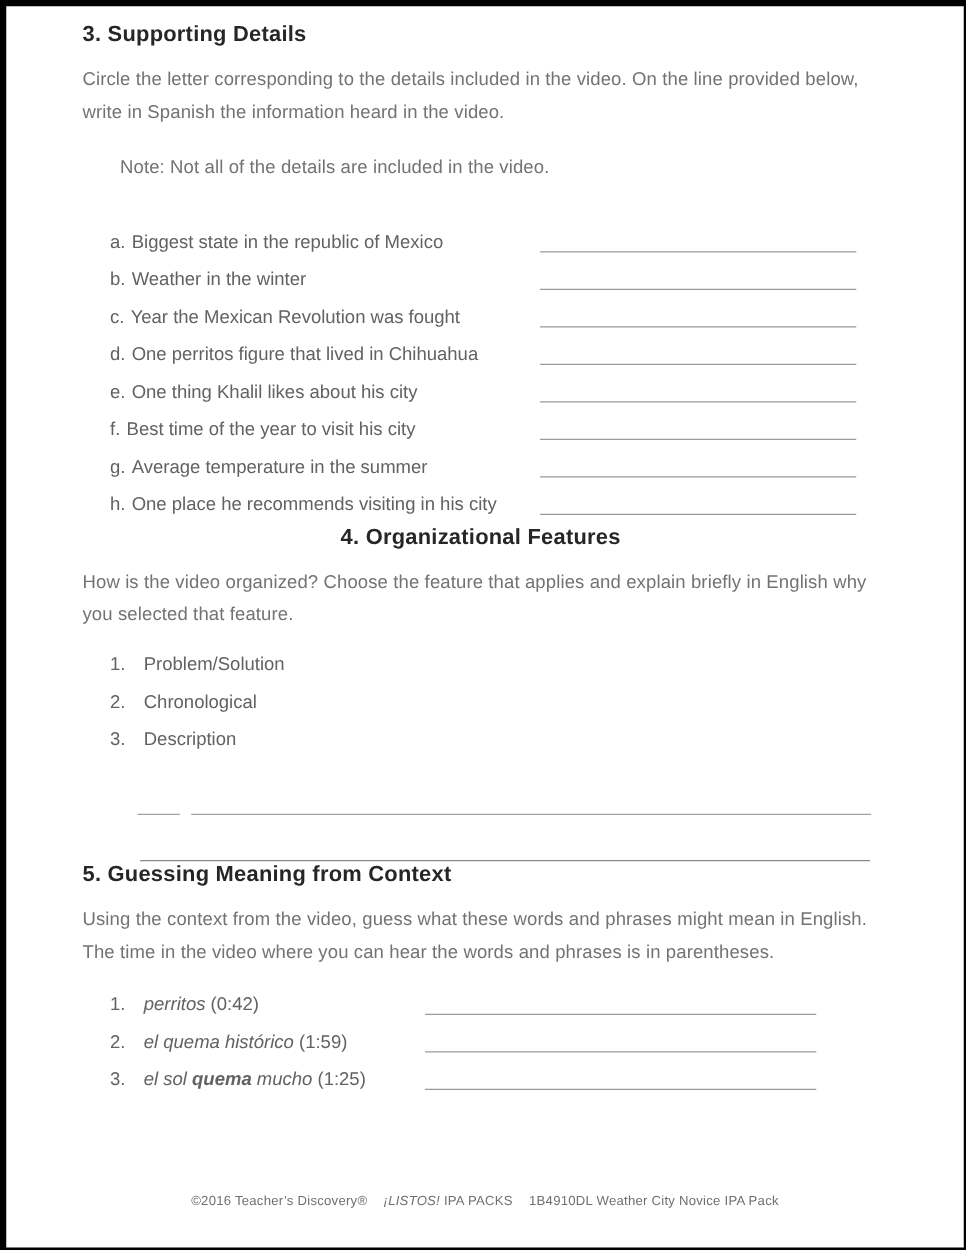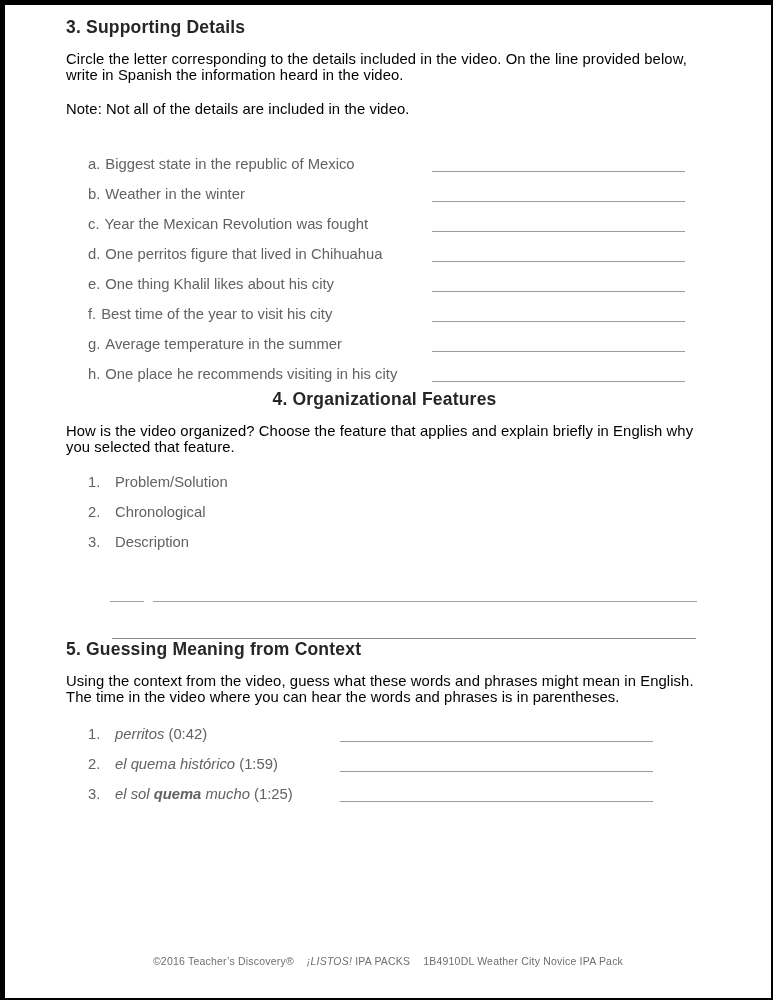--- a/index.html
+++ b/index.html
@@ -26,25 +26,25 @@
     color: #262626;
     letter-spacing: 0.2px;
   }
   .mt-s3 { margin-top: 58px; }
   .mt-s4 { margin-top: 31px; text-align: center; }
   .mt-s5 { margin-top: 40px; }
 
   p.body-text {
     margin: 13px 0 0 0;
     font-size: 14.8px;
-    line-height: 16px;
-    color: #000000;
+    line-height: 26px;
+    color: #737373;
     letter-spacing: 0.1px;
   }
-  p.note-text { margin-top: 18px; }
+  p.note-text { margin-top: 18px; margin-left: 30px; }
 
   .detail-list { margin-top: 32px; }
   .detail-row {
     display: flex;
     height: 30px;
     line-height: 30px;
     font-size: 14.8px;
     padding-left: 22px;
   }
   .detail-row .letter { margin-right: 5px; }

